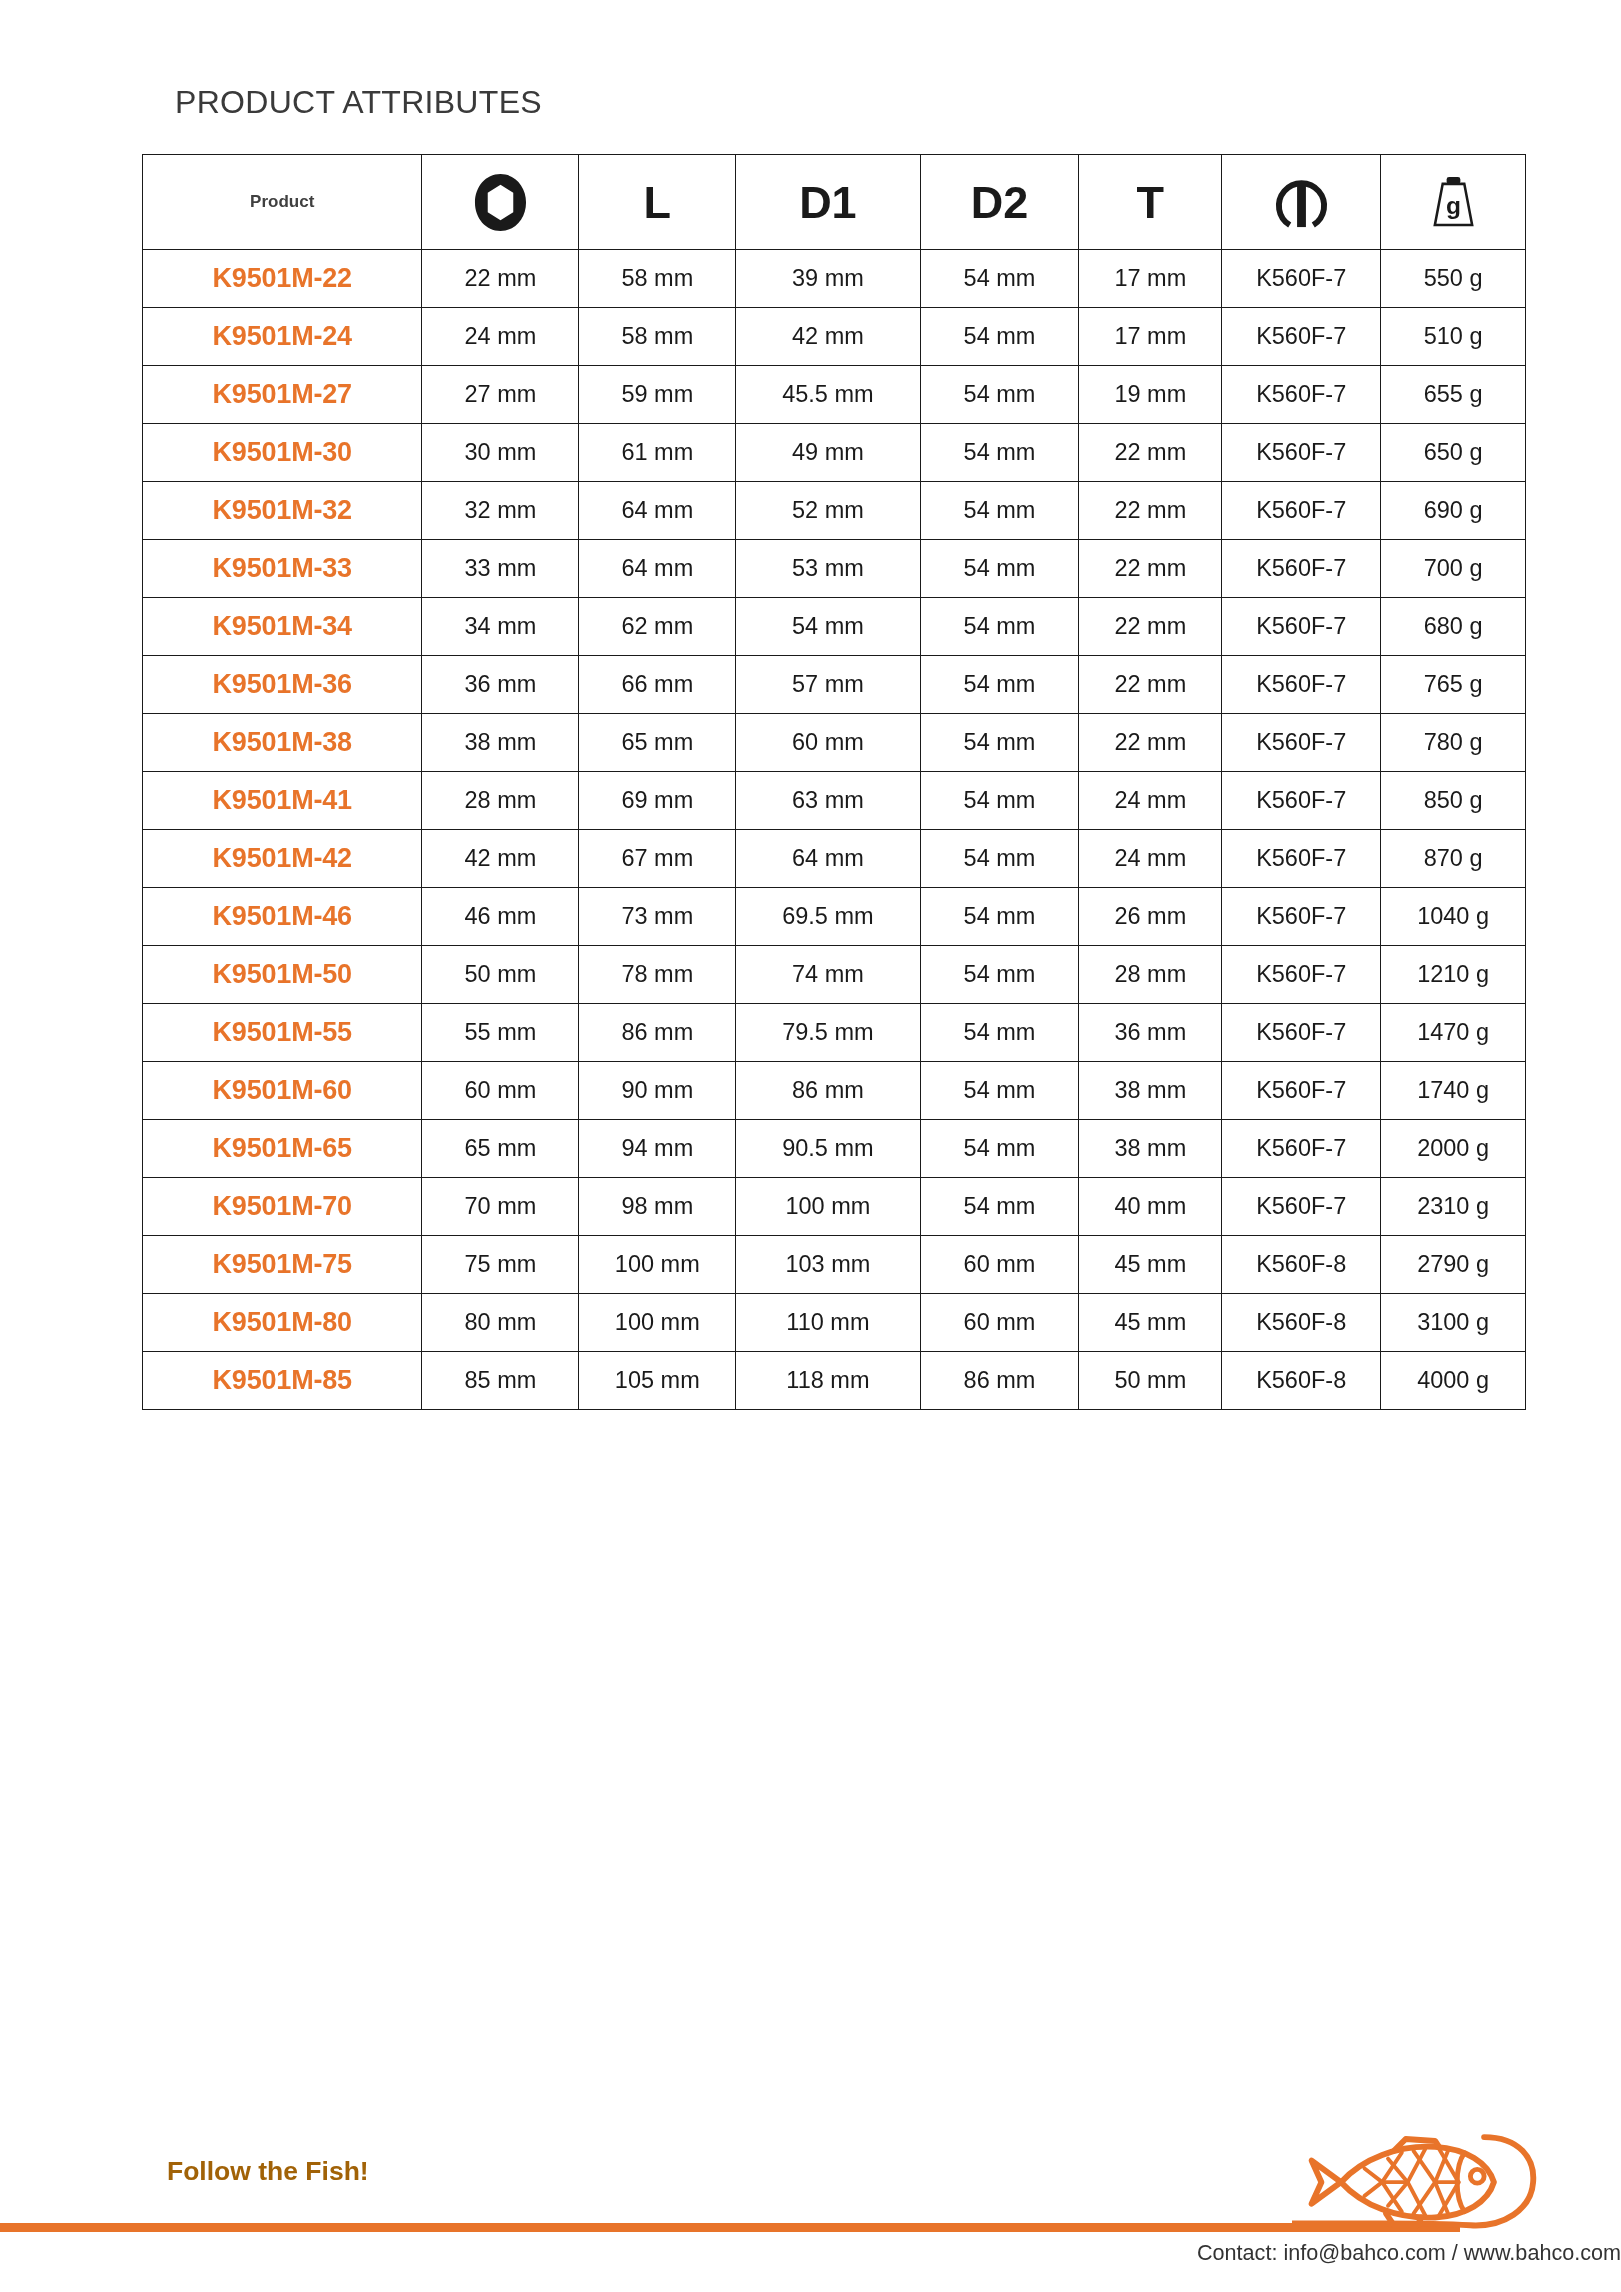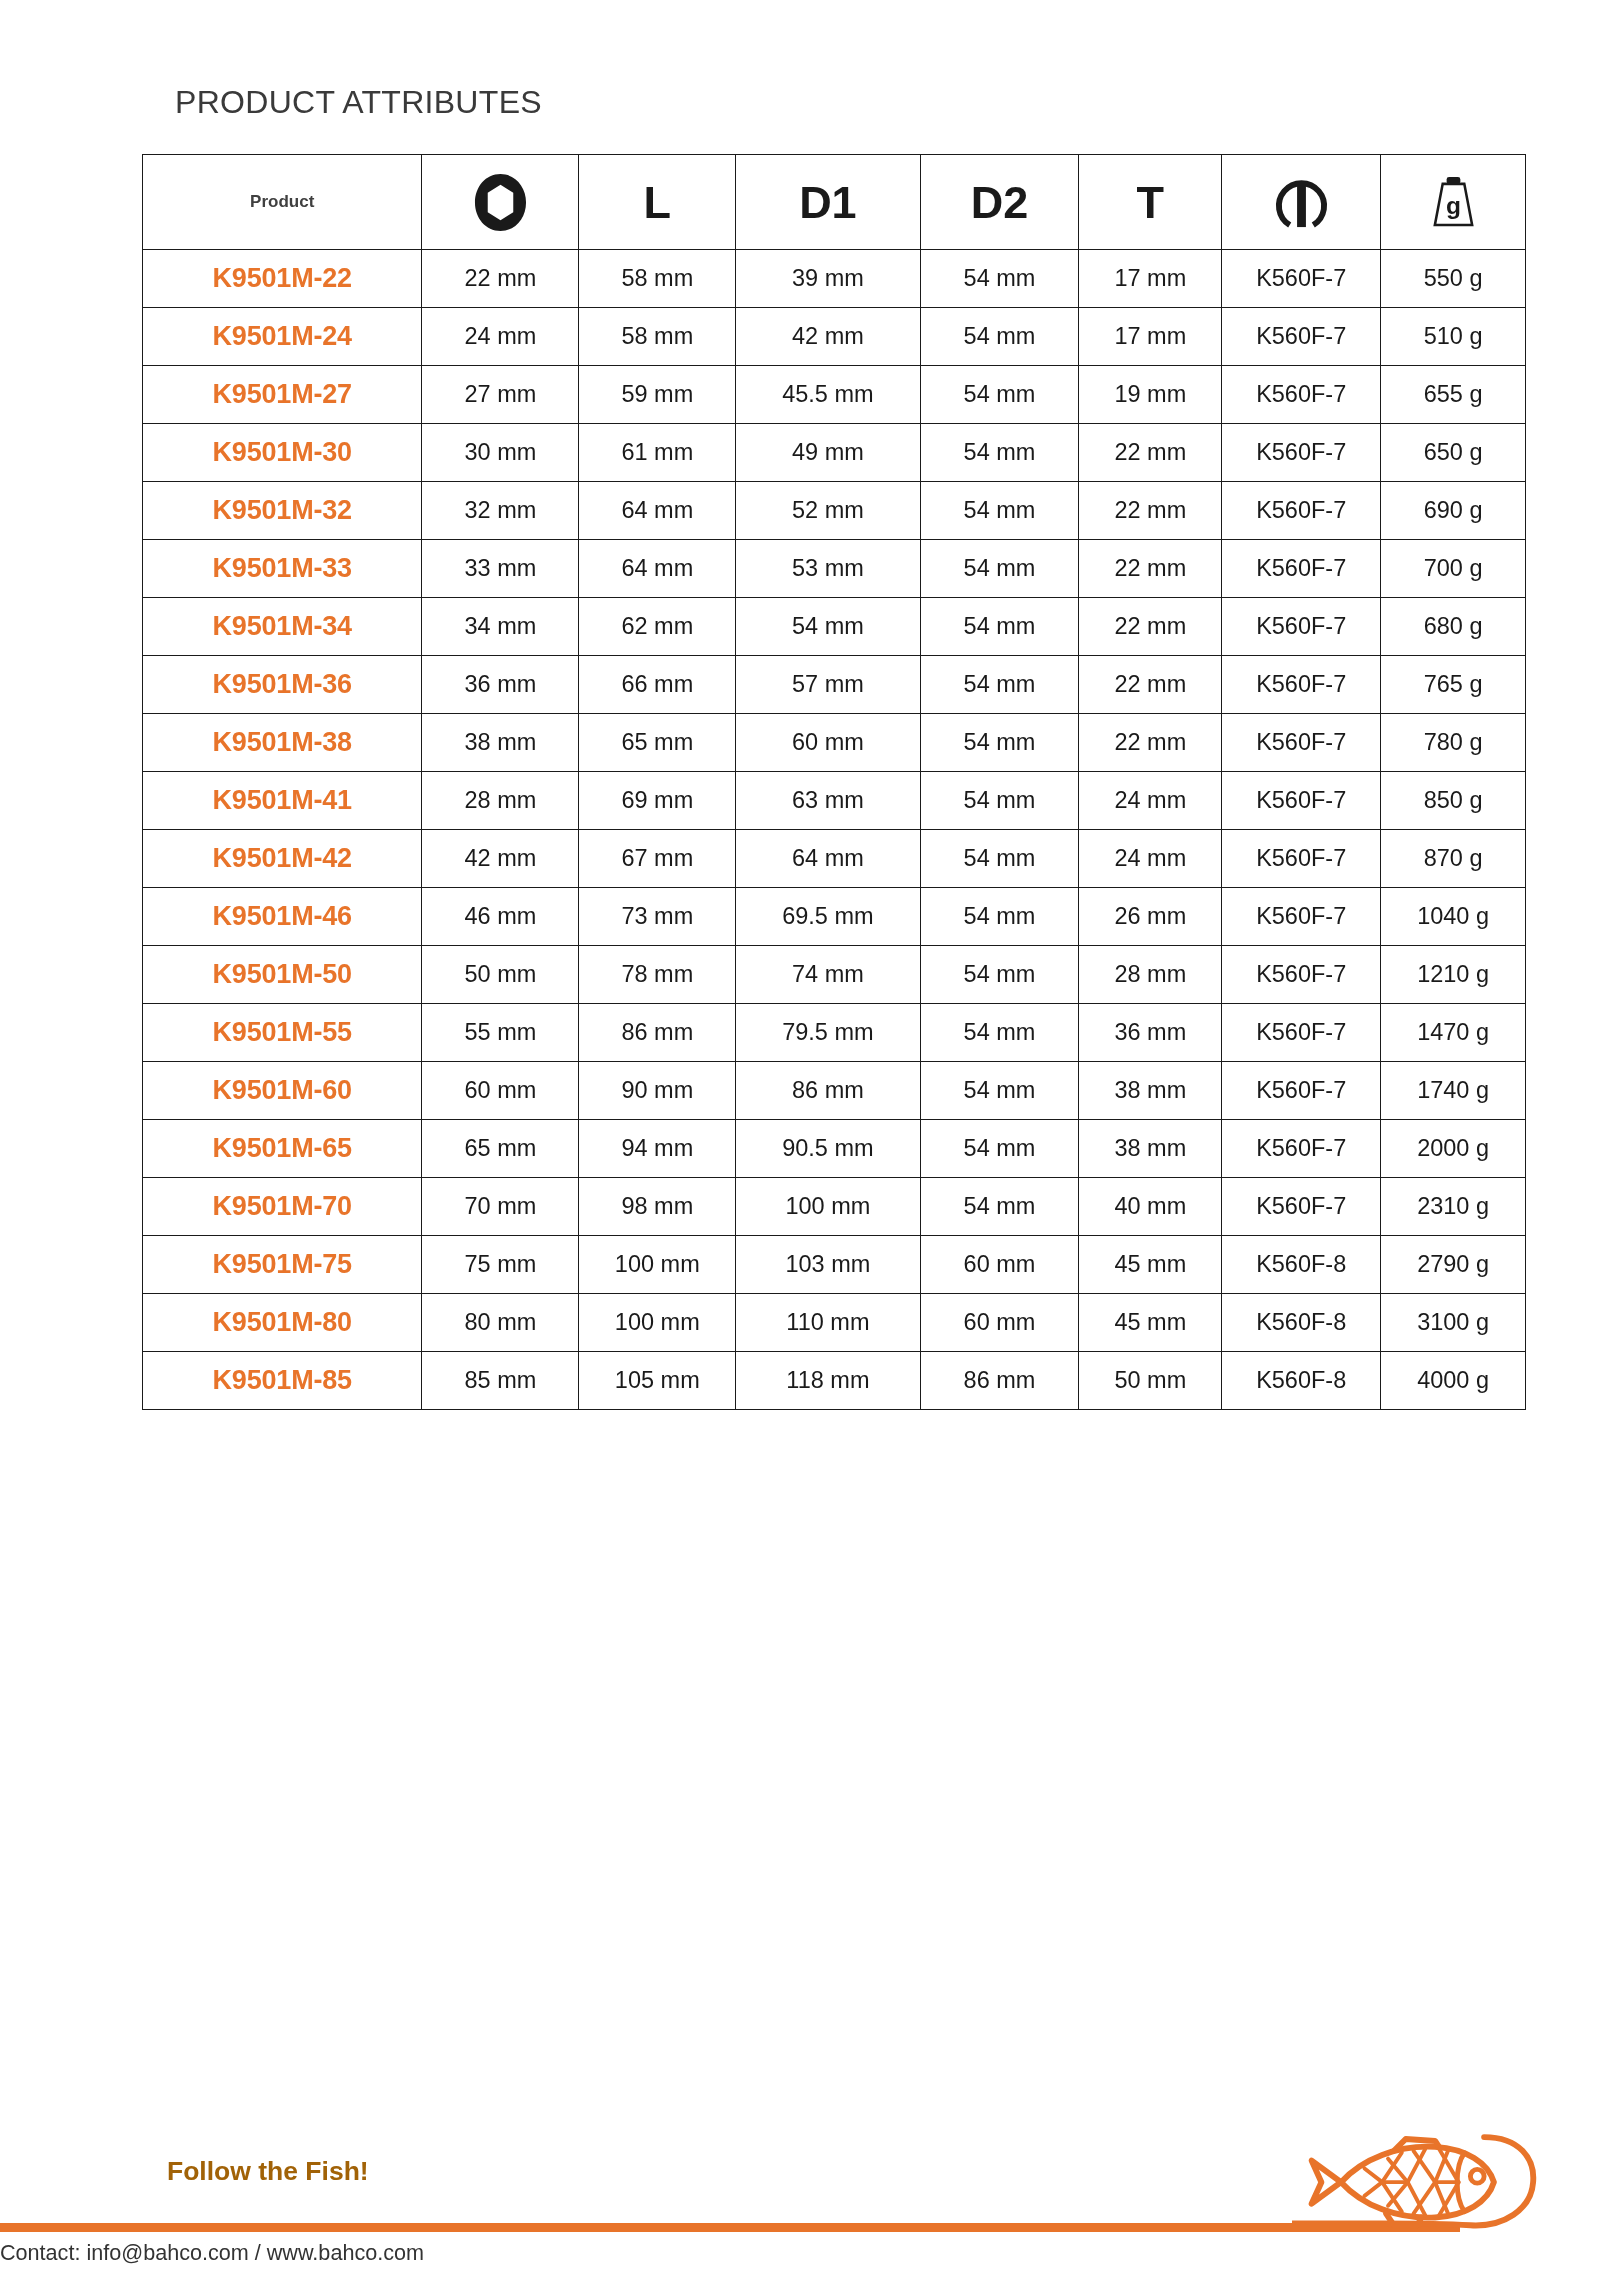--- a/index.html
+++ b/index.html
@@ -112,21 +112,21 @@
     left: 1292px;
     top: 2131px;
     width: 247px;
     height: 118px;
   }
   #footer-contact {
     position: absolute;
     left: 0;
     top: 2240px;
     width: 1621px;
-    text-align: left;
+    text-align: right;
     font-size: 21.6px;
     color: #333333;
   }
 </style>
 </head>
 <body>
 
 <div id="page-title">PRODUCT ATTRIBUTES</div>
 
 <table id="attr-table">

